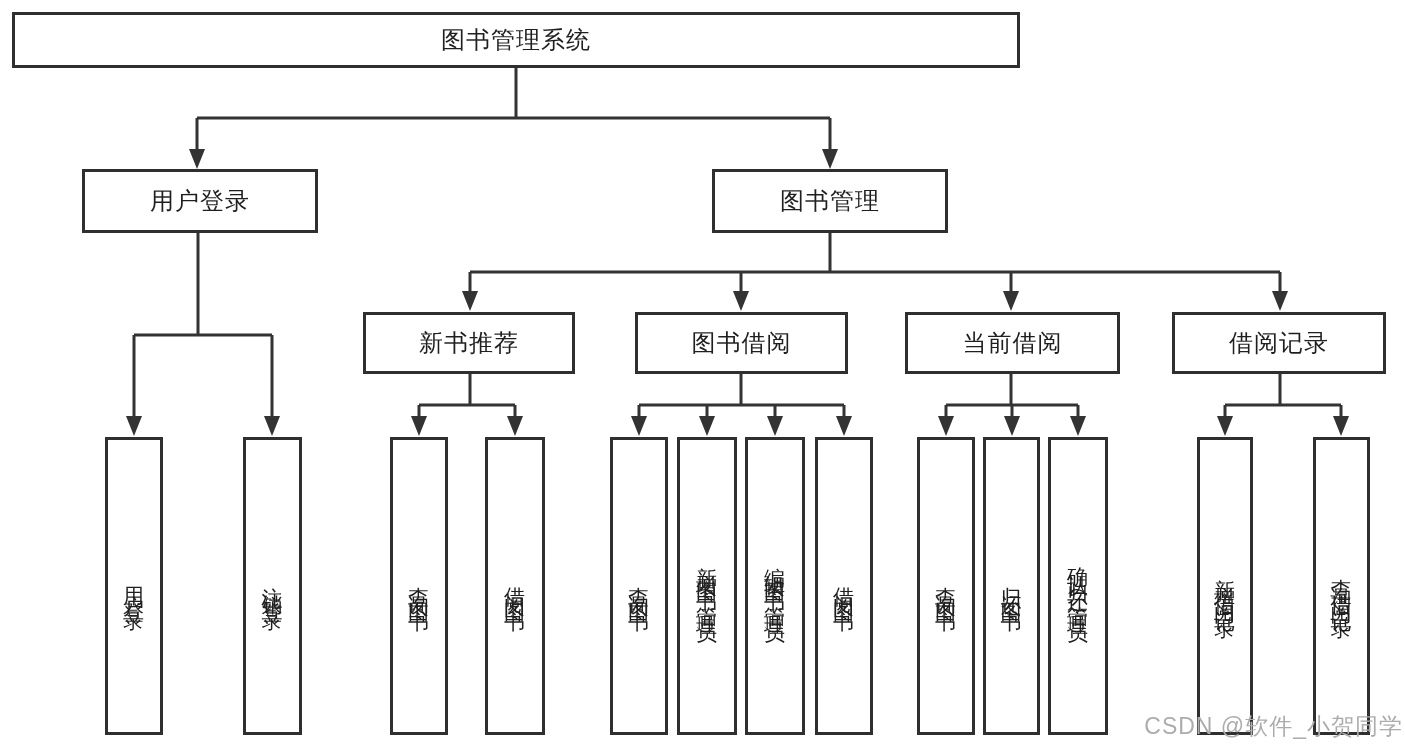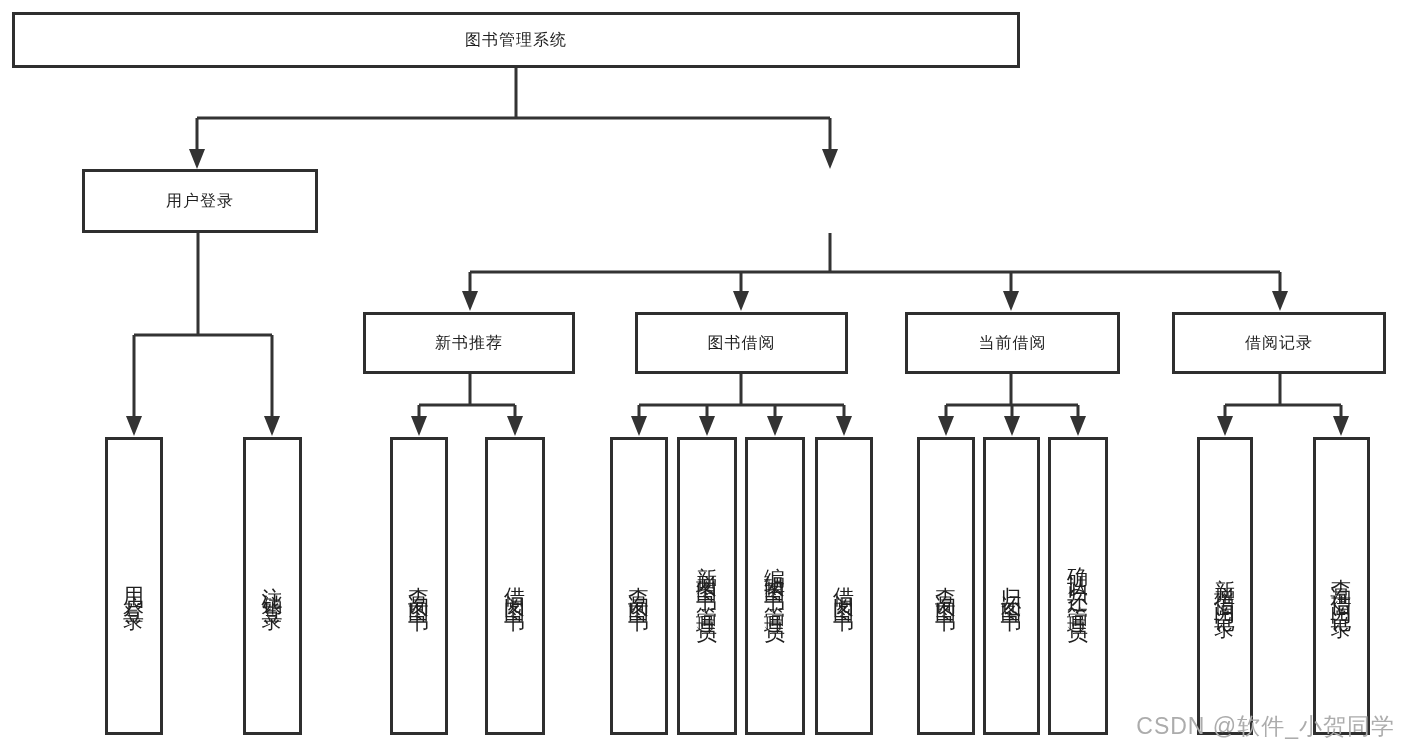--- a/index.html
+++ b/index.html
@@ -15,31 +15,31 @@
     position:absolute;
     box-sizing:border-box;
     border:3px solid #2f2f2f;
     background:#ffffff;
     color:#1f1f1f;
     display:flex;
     align-items:center;
     justify-content:center;
     text-align:center;
   }
-  .node.h{font-size:16px;letter-spacing:1px;}
+  .node.h{font-size:24px;letter-spacing:1px;}
   .node.v{
     font-size:21px;
     letter-spacing:8px;
     writing-mode:vertical-rl;
     text-orientation:mixed;
     line-height:1;
   }
   #watermark{
     position:absolute;
-    right:10px;
+    right:2px;
     top:711px;
     font-size:23px;
     color:#acacac;
     letter-spacing:1px;
     white-space:nowrap;
     margin-left:28px;
   }
 </style>
 </head>
 <body>
@@ -82,20 +82,21 @@
       <polygon points="1004,416 1020,416 1012,436"></polygon>
       <polygon points="1070,416 1086,416 1078,436"></polygon>
       <polygon points="1217,416 1233,416 1225,436"></polygon>
       <polygon points="1333,416 1349,416 1341,436"></polygon>
     </g>
   </svg>
 
   <div class="node h" style="left:12px;top:12px;width:1008px;height:56px">图书管理系统</div>
 
   <div class="node h" style="left:82px;top:169px;width:236px;height:64px">用户登录</div>
+  <div class="node h" style="left:712px;top:169px;width:236px;height:64px">图书管理</div>
 
   <div class="node h" style="left:363px;top:312px;width:212px;height:62px">新书推荐</div>
   <div class="node h" style="left:635px;top:312px;width:213px;height:62px">图书借阅</div>
   <div class="node h" style="left:905px;top:312px;width:215px;height:62px">当前借阅</div>
   <div class="node h" style="left:1172px;top:312px;width:214px;height:62px">借阅记录</div>
 
   <div class="node v" style="left:105px;top:437px;width:58px;height:298px">用户登录</div>
   <div class="node v" style="left:243px;top:437px;width:59px;height:298px">注销登录</div>
 
   <div class="node v" style="left:390px;top:437px;width:58px;height:298px">查询图书</div>

